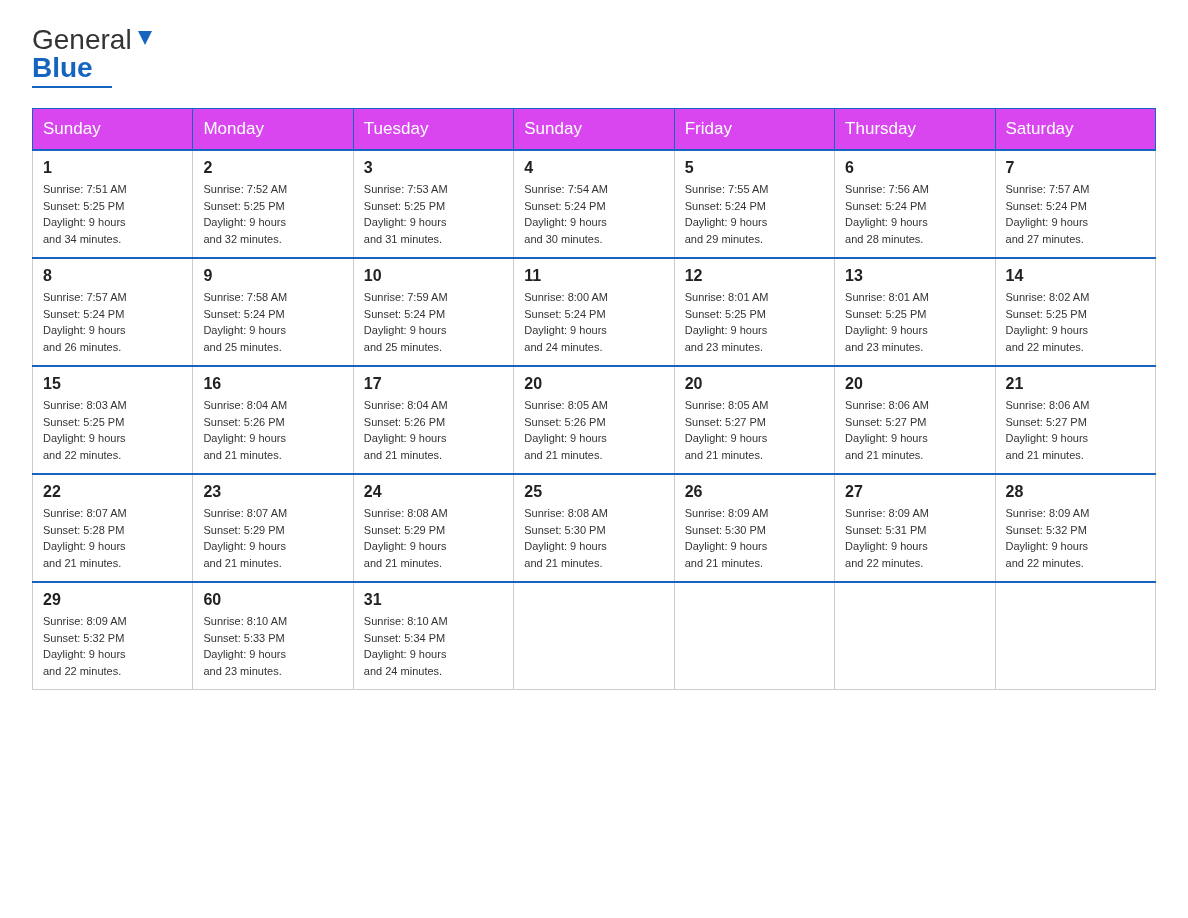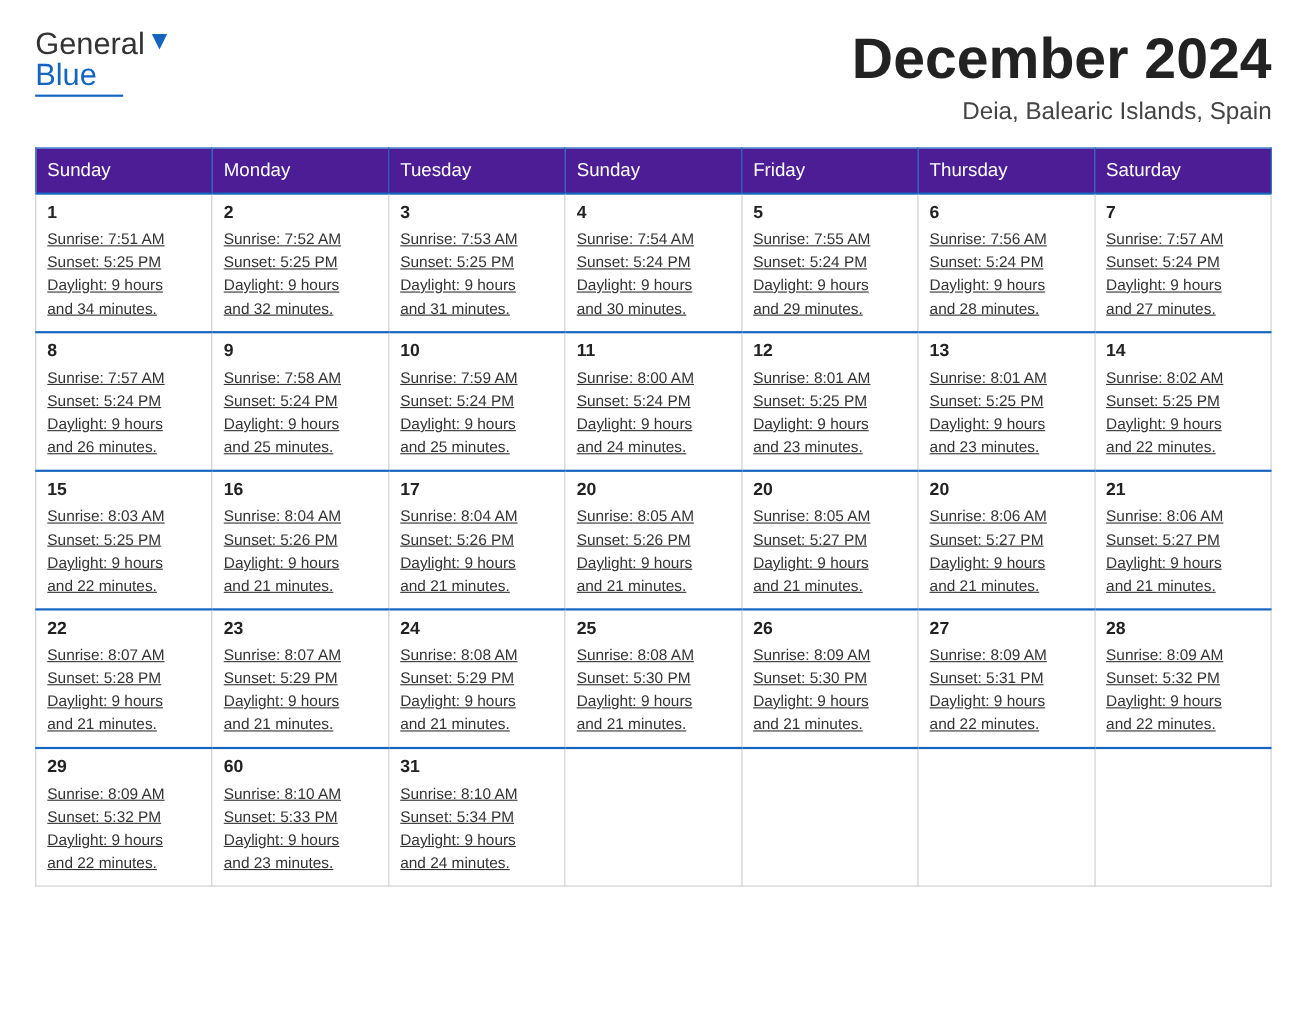--- a/index.html
+++ b/index.html
@@ -39,21 +39,21 @@
       font-size: 22px;
       font-weight: normal;
       color: #444;
       margin-top: 4px;
     }
     .calendar {
       width: 100%;
       border-collapse: collapse;
     }
     .calendar thead tr th {
-      background: #4c1d95;
+      background: #d946ef;
       color: #fff;
       font-size: 17px;
       font-weight: normal;
       padding: 10px 10px;
       text-align: left;
       border: 1px solid #1565c0;
     }
     .calendar tbody tr td {
       vertical-align: top;
       padding: 8px 10px 10px 10px;
@@ -64,24 +64,23 @@
       min-height: 90px;
     }
     .calendar tbody tr td .day-num {
       font-size: 16px;
       font-weight: bold;
       color: #222;
       display: block;
       margin-bottom: 4px;
     }
     .calendar tbody tr td .day-info {
-      font-size: 14px;
+      font-size: 11px;
       line-height: 1.5;
       color: #333;
-      text-decoration: underline;
     }
     .calendar tbody tr.week-row td {
       border-top: 2px solid #1565c0;
     }
     .logo-svg {
       display: flex;
       align-items: center;
     }
   </style>
 </head>
@@ -91,27 +90,23 @@
   <div class="logo">
     <div class="logo-svg">
       <span style="font-size:28px;font-weight:normal;color:#333;">General</span>
       <span style="display:inline-block;margin-left:2px;">
         <svg width="22" height="22" viewBox="0 0 22 22">
           <polygon points="4,4 18,4 11,18" fill="#1565c0"></polygon>
         </svg>
       </span>
     </div>
     <div style="margin-top:-4px;">
-      <span style="font-size:28px;font-weight:normal;color:#1565c0;">Blue</span>
+      <span style="font-size:28px;font-weight:bold;color:#1565c0;">Blue</span>
     </div>
     <div class="logo-line"></div>
-  </div>
-  <div class="title-block">
-    <h1>December 2024</h1>
-    <h2>Deia, Balearic Islands, Spain</h2>
   </div>
 </div>
 
 <table class="calendar">
   <thead>
     <tr>
     <th>Sunday</th>
         <th>Monday</th>
         <th>Tuesday</th>
         <th>Sunday</th>

